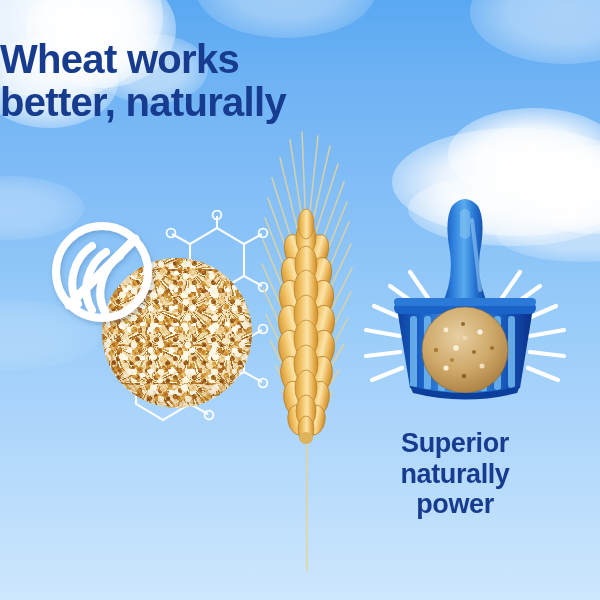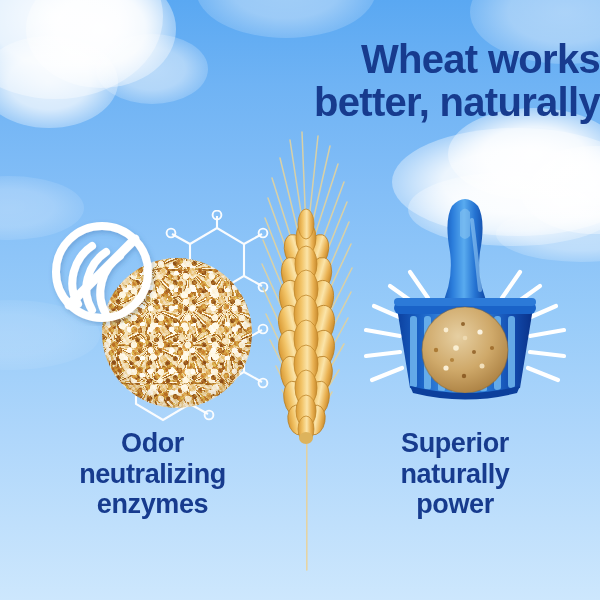--- a/index.html
+++ b/index.html
@@ -45,21 +45,21 @@
   #cloud-r-d  { left:408px;  top:172px;  width:210px; height:74px;  opacity:.8; }
   #cloud-r-e  { left:496px;  top:206px;  width:170px; height:56px;  opacity:.5; }
   #cloud-ml   { left:-66px;  top:176px;  width:150px; height:64px;  opacity:.30; }
   #cloud-bl   { left:-80px;  top:300px;  width:180px; height:70px;  opacity:.18; }
 
   
   #headline {
     position: absolute;
     left: 0; top: 38px;
     width: 600px;
-    text-align: right;
+    text-align: left;
     color: #173b8e;
     font-size: 40px;
     font-weight: bold;
     line-height: 1.08;
     letter-spacing: -0.7px;
     white-space: pre-line;
   }
 
   
   .caption {
@@ -388,21 +388,18 @@
         <circle cx="96" cy="158" r="2.8" fill="#fdf4da"></circle>
         <circle cx="114" cy="162" r="2.0" fill="#93632a"></circle>
         <circle cx="105" cy="148" r="2.3" fill="#efdcb4"></circle>
         <circle cx="92" cy="170" r="2.1" fill="#b07f38"></circle>
       </g>
 
       <path d="M50 196 Q 105 210 160 196 L 157 203 Q 105 216 53 203 Z" fill="#0c3f9c"></path>
     </svg>
   </div>
 
-  <div class="caption" id="caption-left">Odor
-neutralizing
-enzymes</div>
 
   <div class="caption" id="caption-right">Superior
 naturally
 power</div>
 
 </div>
 
 </body></html>

